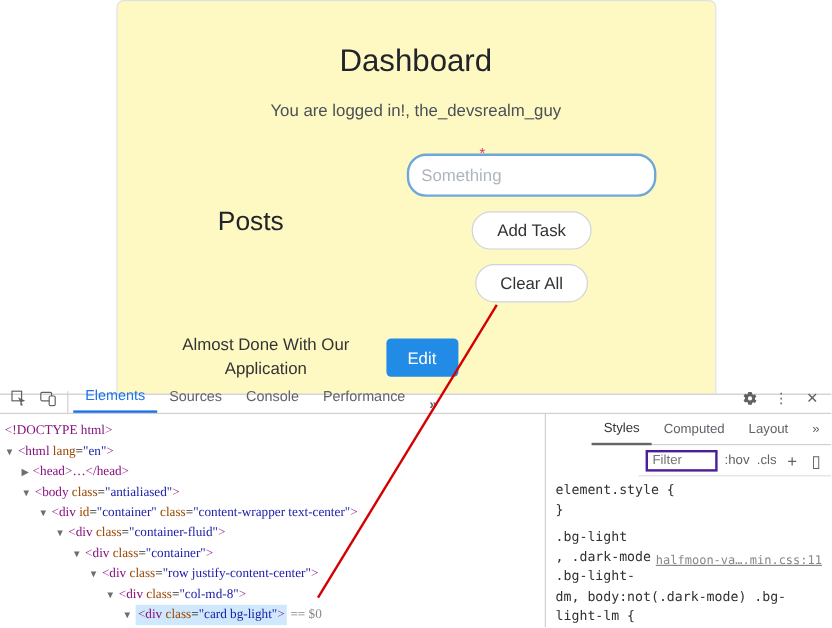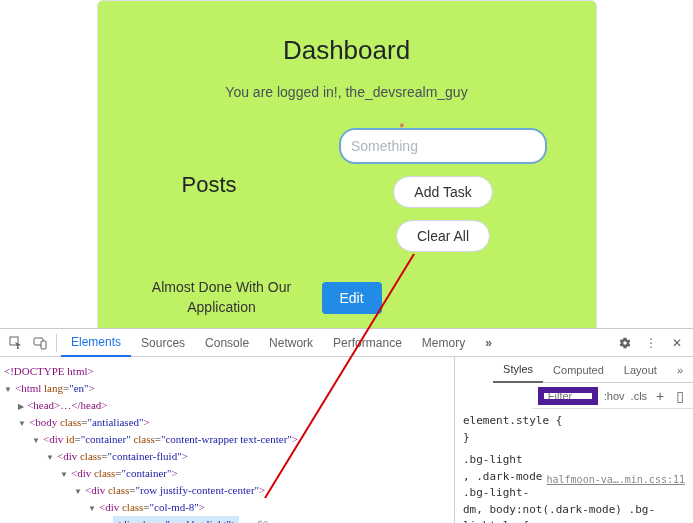--- a/index.html
+++ b/index.html
@@ -1,19 +1,19 @@
 <!DOCTYPE html>
 <html><head>
   <meta charset="utf-8">
   <style>
     * { box-sizing: border-box; margin: 0; padding: 0; }
     body { font-family: -apple-system, BlinkMacSystemFont, "Segoe UI", Arial, sans-serif; font-size: 13px; color: #333; width: 693px; height: 523px; overflow: hidden; position: relative; background: #fff; }
     
     .app-area { position: relative; height: 328px; background: #fff; }
-    .card { margin: 0 auto; width: 500px; background: #bef264; border: 1px solid #dee2e6; border-radius: 6px; padding: 20px 24px 24px; position: relative; top: 0; }
+    .card { margin: 0 auto; width: 500px; background: #fef9c3; border: 1px solid #dee2e6; border-radius: 6px; padding: 20px 24px 24px; position: relative; top: 0; }
     .card h1 { text-align: center; font-size: 26px; font-weight: 500; color: #212529; margin: 14px 0 18px; }
     .logged-in { text-align: center; font-size: 14px; color: #495057; margin-bottom: 28px; }
     .asterisk { color: #d6336c; position: absolute; left: 302px; top: 120px; font-size: 12px; }
     
     .main-row { display: flex; gap: 18px; }
     .left-col { flex: 0 0 175px; }
     .right-col { flex: 1; display: flex; flex-direction: column; align-items: center; }
     
     .posts-title { font-size: 22px; font-weight: 500; color: #212529; text-align: center; margin-top: 44px; }
     
@@ -23,21 +23,21 @@
     .pill-btn { margin-top: 12px; background: #fff; border: 1px solid #ced4da; border-radius: 20px; padding: 7px 20px; font-size: 14px; color: #333; cursor: pointer; }
     
     .post-item { display: flex; align-items: center; margin-top: 26px; }
     .post-text { flex: 0 0 200px; text-align: center; font-size: 14px; color: #333; line-height: 1.4; }
     .edit-btn { background: #228be6; color: #fff; border: none; border-radius: 4px; padding: 8px 18px; font-size: 14px; cursor: pointer; }
     
     .annotation-line { position: absolute; left: 0; top: 0; pointer-events: none; z-index: 5; }
     
     
     .devtools { position: absolute; left: 0; right: 0; top: 328px; bottom: 0; border-top: 1px solid #cacaca; background: #fff; display: flex; flex-direction: column; font-size: 12px; }
-    .dt-tabs { display: flex; align-items: center; height: 28px; border-bottom: 1px solid #d0d0d0; padding: 0 4px; }
+    .dt-tabs { display: flex; align-items: flex-end; height: 16px; border-bottom: 1px solid #d0d0d0; padding: 0 4px; }
     .dt-iconbtn { width: 24px; height: 24px; display: flex; align-items: center; justify-content: center; color: #5f6368; cursor: pointer; }
     .dt-tab { padding: 0 10px; height: 28px; display: flex; align-items: center; color: #5f6368; cursor: pointer; font-size: 12px; }
     .dt-tab.active { color: #1a73e8; border-bottom: 2px solid #1a73e8; }
     .dt-more { margin-left: 4px; color: #5f6368; font-weight: bold; cursor: pointer; padding: 0 6px; }
     .dt-right { margin-left: auto; display: flex; align-items: center; gap: 2px; }
     
     .dt-body { flex: 1; display: flex; overflow: hidden; }
     .dt-elements { flex: 1; overflow: auto; padding: 6px 4px; font-family: Menlo, Consolas, monospace; font-size: 11px; line-height: 1.55; color: #303030; border-right: 1px solid #d0d0d0; position: relative; }
     .dt-elements .line { white-space: nowrap; font-family: Liberation Serif, serif; }
     .arrow-r::before { content: "▶"; font-size: 8px; color: #6e6e6e; margin-right: 3px; display: inline-block; }
@@ -49,21 +49,21 @@
     .eq0 { color: #888; }
     .ind1 { padding-left: 14px; } .ind2 { padding-left: 28px; } .ind3 { padding-left: 42px; }
     .ind4 { padding-left: 56px; } .ind5 { padding-left: 70px; } .ind6 { padding-left: 84px; }
     
     .dt-styles { width: 238px; display: flex; flex-direction: column; overflow: hidden; align-items: flex-end; }
     .st-tabs { display: flex; height: 26px; border-bottom: 1px solid #d0d0d0; align-items: center; }
     .st-tab { padding: 0 10px; height: 26px; display: flex; align-items: center; color: #5f6368; font-size: 11px; cursor: pointer; }
     .st-tab.active { color: #333; border-bottom: 2px solid #666; }
     
     .st-filter { display: flex; align-items: center; height: 26px; border-bottom: 1px solid #e0e0e0; padding: 0 6px; gap: 6px; }
-    .st-filter input { flex: 1; border: 6px solid #4c1d95; height: 18px; font-size: 11px; padding: 0 4px; color: #888; min-width: 0; width: 60px; }
+    .st-filter input { flex: 1; border: 2px solid #4c1d95; height: 18px; font-size: 11px; padding: 0 4px; color: #888; min-width: 0; width: 60px; }
     .st-filter .tog { font-size: 11px; color: #5f6368; cursor: pointer; }
     .st-filter .plus { font-size: 14px; color: #5f6368; cursor: pointer; padding: 0 3px; }
     
     .st-body { flex: 1; overflow: auto; padding: 4px 8px; font-family: Menlo, Consolas, monospace; font-size: 11px; line-height: 1.5; }
     .st-rule { margin-bottom: 6px; }
     .st-sel { color: #303030; }
     .st-src { float: right; color: #888; text-decoration: underline; font-size: 10px; margin-top: 20px; }
     .st-prop { padding-left: 14px; }
     .st-prop .pn { color: #c80000; }
     .checkbox-sq { display: inline-block; width: 10px; height: 10px; border: 1px solid #999; margin-right: 4px; vertical-align: middle; }
@@ -110,23 +110,21 @@
     <div class="dt-iconbtn">
       <svg width="14" height="14" viewBox="0 0 14 14">
           <rect x="1" y="2" width="9" height="7" rx="1" fill="none" stroke="#5f6368"></rect>
           <rect x="8" y="5" width="5" height="8" rx="1" fill="#fff" stroke="#5f6368"></rect>
         </svg>
     </div>
     <div style="width:1px;height:18px;background:#d0d0d0;margin:0 4px"></div>
     <div class="dt-tab active">Elements</div>
     <div class="dt-tab">Sources</div>
     <div class="dt-tab">Console</div>
-    <div class="dt-tab">Network</div>
     <div class="dt-tab">Performance</div>
-    <div class="dt-tab">Memory</div>
     <div class="dt-more">»</div>
     <div class="dt-right">
       <div class="dt-iconbtn">
         <svg width="14" height="14" viewBox="0 0 24 24">
             <path fill="#5f6368" d="M19.14 12.94a7 7 0 000-1.88l2.03-1.58-2-3.46-2.39.96a7 7 0 00-1.62-.94L14.5 3h-5l-.66 2.54a7 7 0 00-1.62.94l-2.39-.96-2 3.46 2.03 1.58a7 7 0 000 1.88L2.83 14.5l2 3.46 2.39-.96c.5.38 1.05.7 1.62.94L9.5 21h5l.66-2.54c.57-.24 1.12-.56 1.62-.94l2.39.96 2-3.46-2.03-1.58zM12 15a3 3 0 110-6 3 3 0 010 6z"></path>
           </svg>
       </div>
       <div class="dt-iconbtn">⋮</div>
       <div class="dt-iconbtn">✕</div>
     </div>

